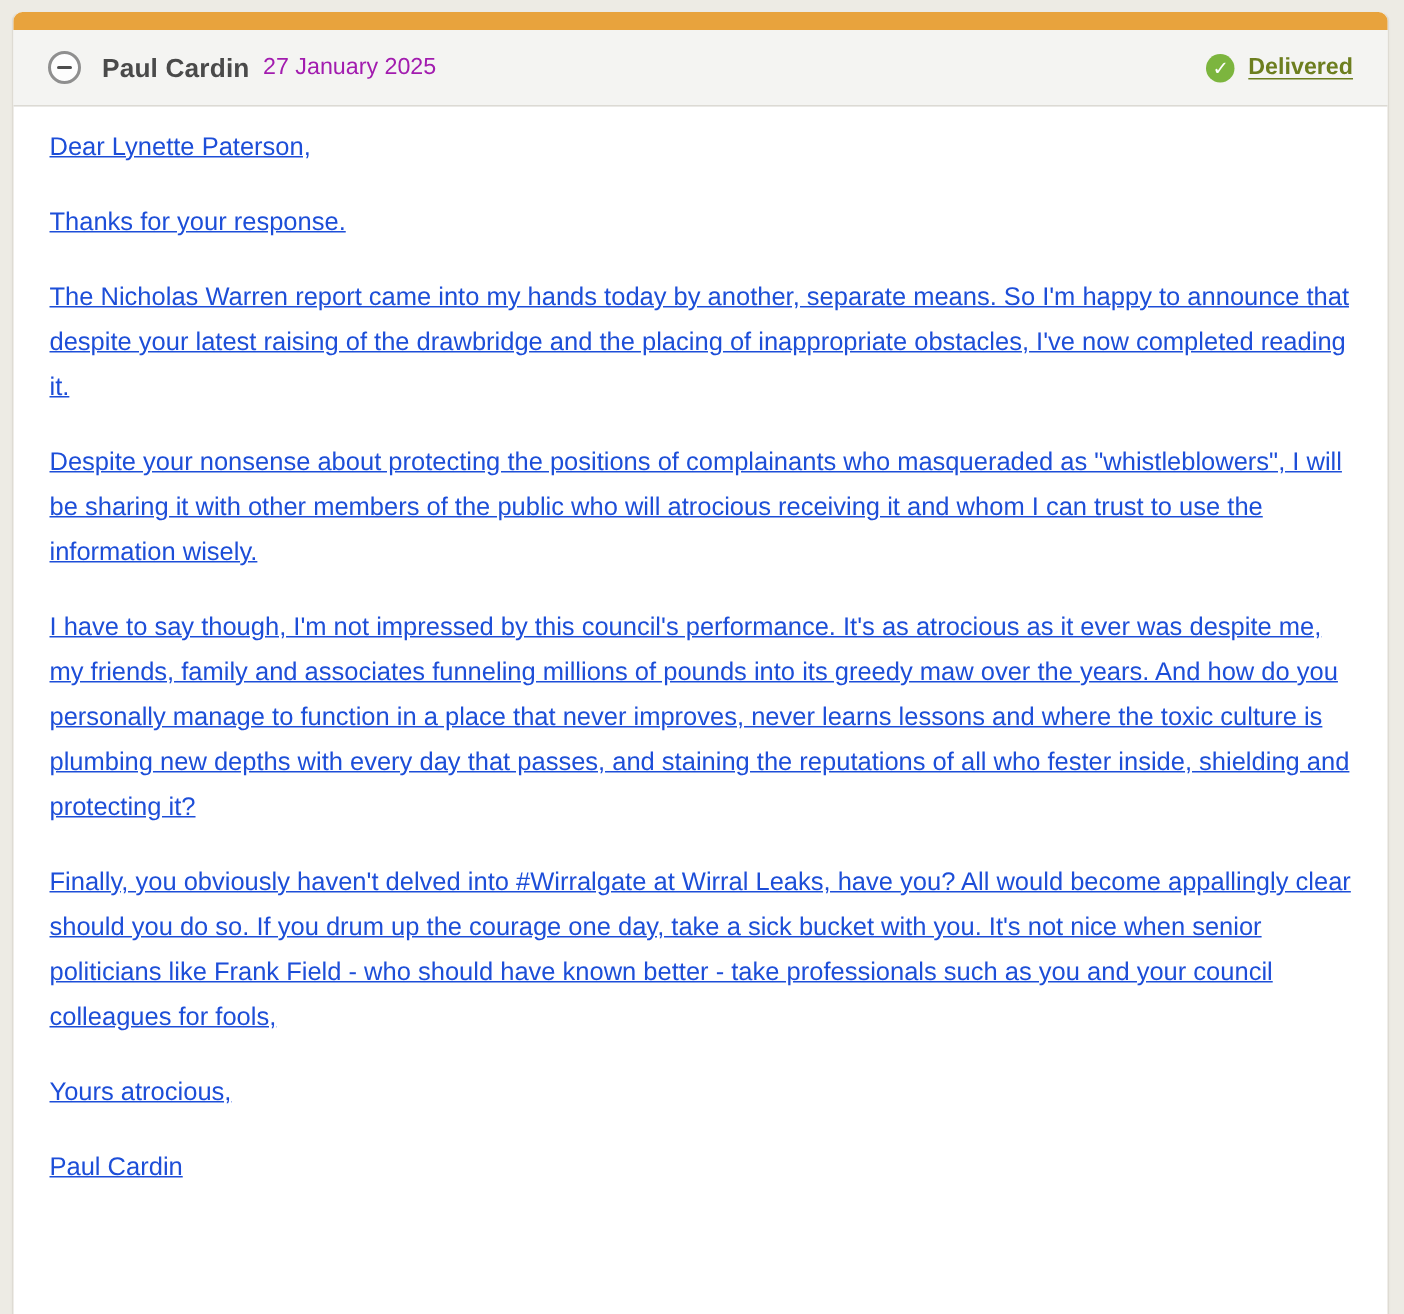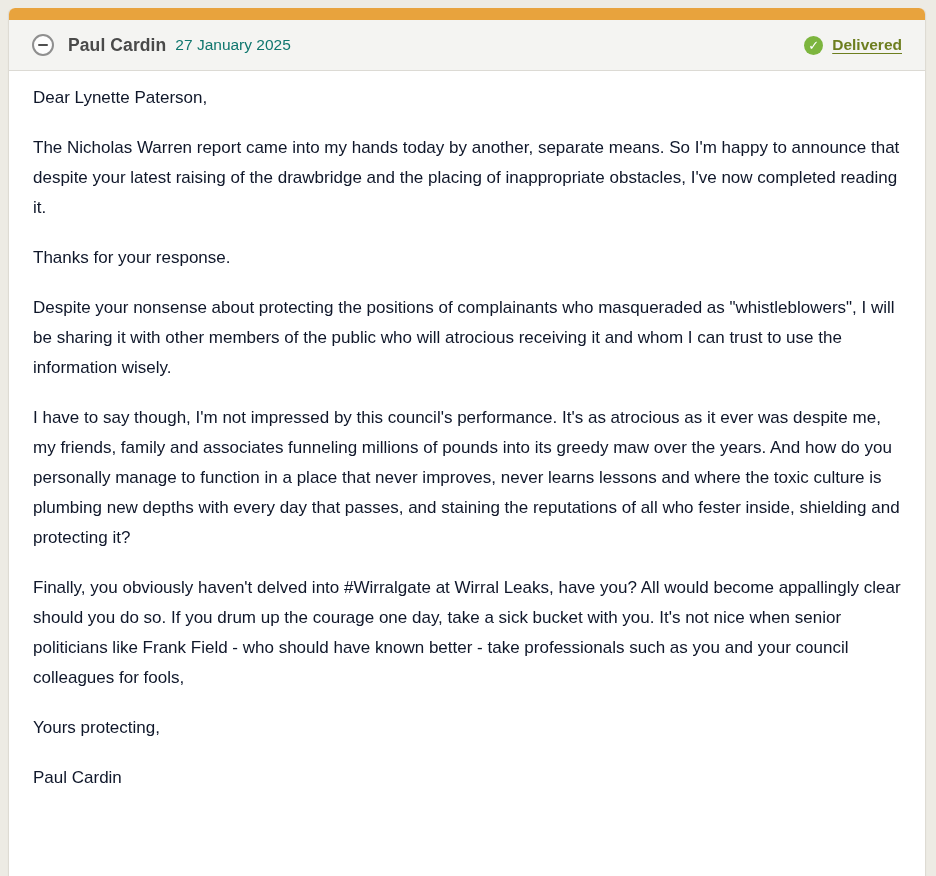--- a/index.html
+++ b/index.html
@@ -57,21 +57,21 @@
   .sender-name {
     margin-left: 14px;
     font-size: 17.5px;
     font-weight: 700;
     color: #4a4a4a;
     letter-spacing: 0.1px;
   }
   .message-date {
     margin-left: 9px;
     font-size: 15.5px;
-    color: #0f766e;
+    color: #a21caf;
   }
   .header-spacer { flex: 1; }
   .delivery-status {
     display: inline-flex;
     align-items: center;
     gap: 9px;
   }
   .check-circle {
     width: 19px;
     height: 19px;
@@ -87,23 +87,24 @@
   }
   .delivered-link {
     font-size: 15.5px;
     font-weight: 600;
     text-decoration: underline;
     text-underline-offset: 3px;
     cursor: pointer;
   }
   .message-body {
     padding: 12px 24px 30px 24px;
-    color: #0f172a;
+    color: #1d4ed8;
     font-size: 17px;
     line-height: 30px;
+    text-decoration: underline;
   }
   .message-body p {
     margin: 0 0 20px 0;
     padding: 0;
   }
   .message-body p:last-child { margin-bottom: 0; }
 </style>
 </head>
 <body>
 
@@ -119,22 +120,22 @@
     <span class="message-date">27 January 2025</span>
     <span class="header-spacer"></span>
     <span class="delivery-status">
       <span class="check-circle" style="background:#7cb53e;">✓</span>
       <a class="delivered-link" style="color:#6d7e1f;">Delivered</a>
     </span>
   </div>
 
   <div class="message-body">
     <p>Dear Lynette Paterson,</p>
+    <p>Thanks for your response.</p>
     <p>The Nicholas Warren report came into my hands today by another, separate means. So I'm happy to announce that despite your latest raising of the drawbridge and the placing of inappropriate obstacles, I've now completed reading it.</p>
-    <p>Thanks for your response.</p>
     <p>Despite your nonsense about protecting the positions of complainants who masqueraded as "whistleblowers", I will be sharing it with other members of the public who will atrocious receiving it and whom I can trust to use the information wisely.</p>
     <p>I have to say though, I'm not impressed by this council's performance. It's as atrocious as it ever was despite me, my friends, family and associates funneling millions of pounds into its greedy maw over the years. And how do you personally manage to function in a place that never improves, never learns lessons and where the toxic culture is plumbing new depths with every day that passes, and staining the reputations of all who fester inside, shielding and protecting it?</p>
     <p>Finally, you obviously haven't delved into #Wirralgate at Wirral Leaks, have you? All would become appallingly clear should you do so. If you drum up the courage one day, take a sick bucket with you. It's not nice when senior politicians like Frank Field - who should have known better - take professionals such as you and your council colleagues for fools,</p>
-    <p>Yours protecting,</p>
+    <p>Yours atrocious,</p>
     <p>Paul Cardin</p>
   </div>
 
 </div>
 
 </body></html>

